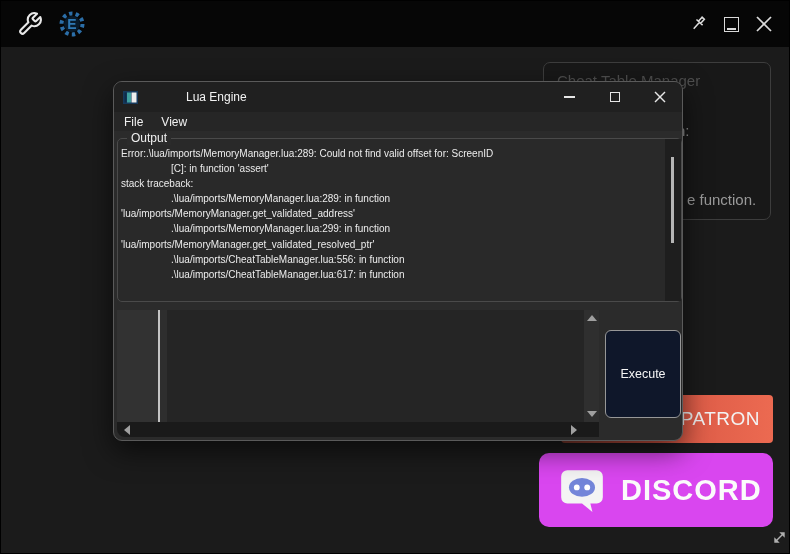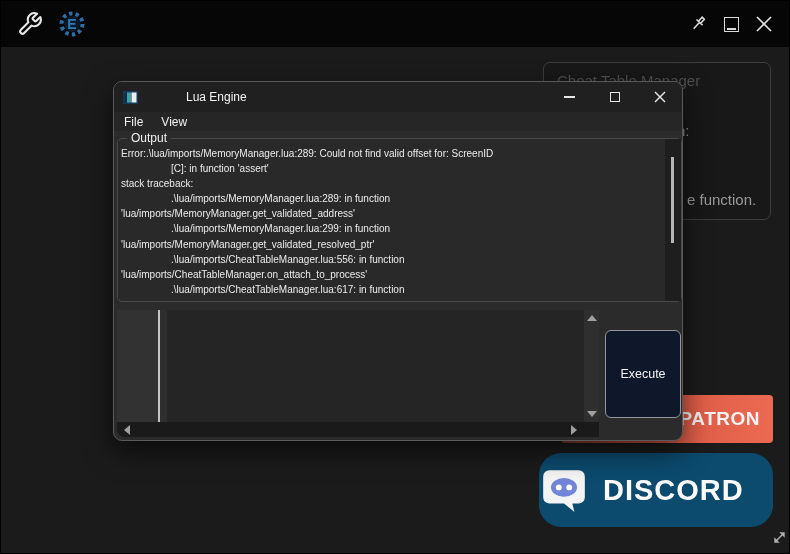--- a/index.html
+++ b/index.html
@@ -28,25 +28,25 @@
   .bg-panel-title { position:absolute; left:13px; top:9px; font-size:15px; color:#4f4f4f; white-space:nowrap; }
   .bg-frag-1 { position:absolute; left:676px; top:121px; font-size:15px; color:#8e8e8e; z-index:1; }
   .bg-frag-2 { position:absolute; left:686px; top:190px; font-size:15px; color:#9a9a9a; z-index:1; }
   
   .patron-btn {
     position:absolute; left:560px; top:394px; width:212px; height:48px; z-index:2;
     background:linear-gradient(90deg,#7e3b30 0%,#d85744 45%,#ec6a51 100%);
     border:none; border-radius:4px; cursor:pointer;
   }
   .patron-label { position:absolute; right:13px; top:50%; transform:translateY(-50%);
-    color:#f3f3f3; font-weight:bold; font-size:19px; letter-spacing:.5px; }
+    color:#f3f3f3; font-weight:normal; font-size:19px; letter-spacing:.5px; }
   .discord-btn {
     position:absolute; left:538px; top:452px; width:234px; height:74px; z-index:2;
-    background:#0c4a6e; border:none; border-radius:22px; cursor:pointer;
-    display:flex; align-items:center; gap:14px;
+    background:#d946ef; border:none; border-radius:10px; cursor:pointer;
+    display:flex; align-items:center; padding-left:18px; gap:14px;
   }
   .discord-label { color:#fbfbfb; font-weight:bold; font-size:29px; letter-spacing:1px; }
   
   .lua-win {
     position:absolute; left:112px; top:80px; width:570px; height:360px; z-index:3;
     background:#2b2b2b; border:1px solid #5a5a5a; border-radius:9px;
     box-shadow:0 10px 28px rgba(0,0,0,.6); overflow:hidden;
   }
   .lua-titlebar { height:30px; background:#202020; display:flex; align-items:center;gap:40px; }
   .lua-title-icon { margin-left:9px; display:flex; }
@@ -200,21 +200,20 @@
       <span class="output-label">Output</span>
       <div class="output-text">
           <div class="out-line">Error:.\lua/imports/MemoryManager.lua:289: Could not find valid offset for: ScreenID</div>
           <div class="out-line indent">[C]: in function 'assert'</div>
           <div class="out-line">stack traceback:</div>
           <div class="out-line indent">.\lua/imports/MemoryManager.lua:289: in function</div>
           <div class="out-line">'lua/imports/MemoryManager.get_validated_address'</div>
           <div class="out-line indent">.\lua/imports/MemoryManager.lua:299: in function</div>
           <div class="out-line">'lua/imports/MemoryManager.get_validated_resolved_ptr'</div>
           <div class="out-line indent">.\lua/imports/CheatTableManager.lua:556: in function</div>
-          <div class="out-line">'lua/imports/CheatTableManager.on_attach_to_process'</div>
           <div class="out-line indent">.\lua/imports/CheatTableManager.lua:617: in function</div>
         </div>
       <div class="output-vscroll">
         <div class="output-thumb"></div>
       </div>
     </div>
 
     <div class="editor-wrap">
       <div class="editor-gutter"></div>
       <div class="editor-divider"></div>

